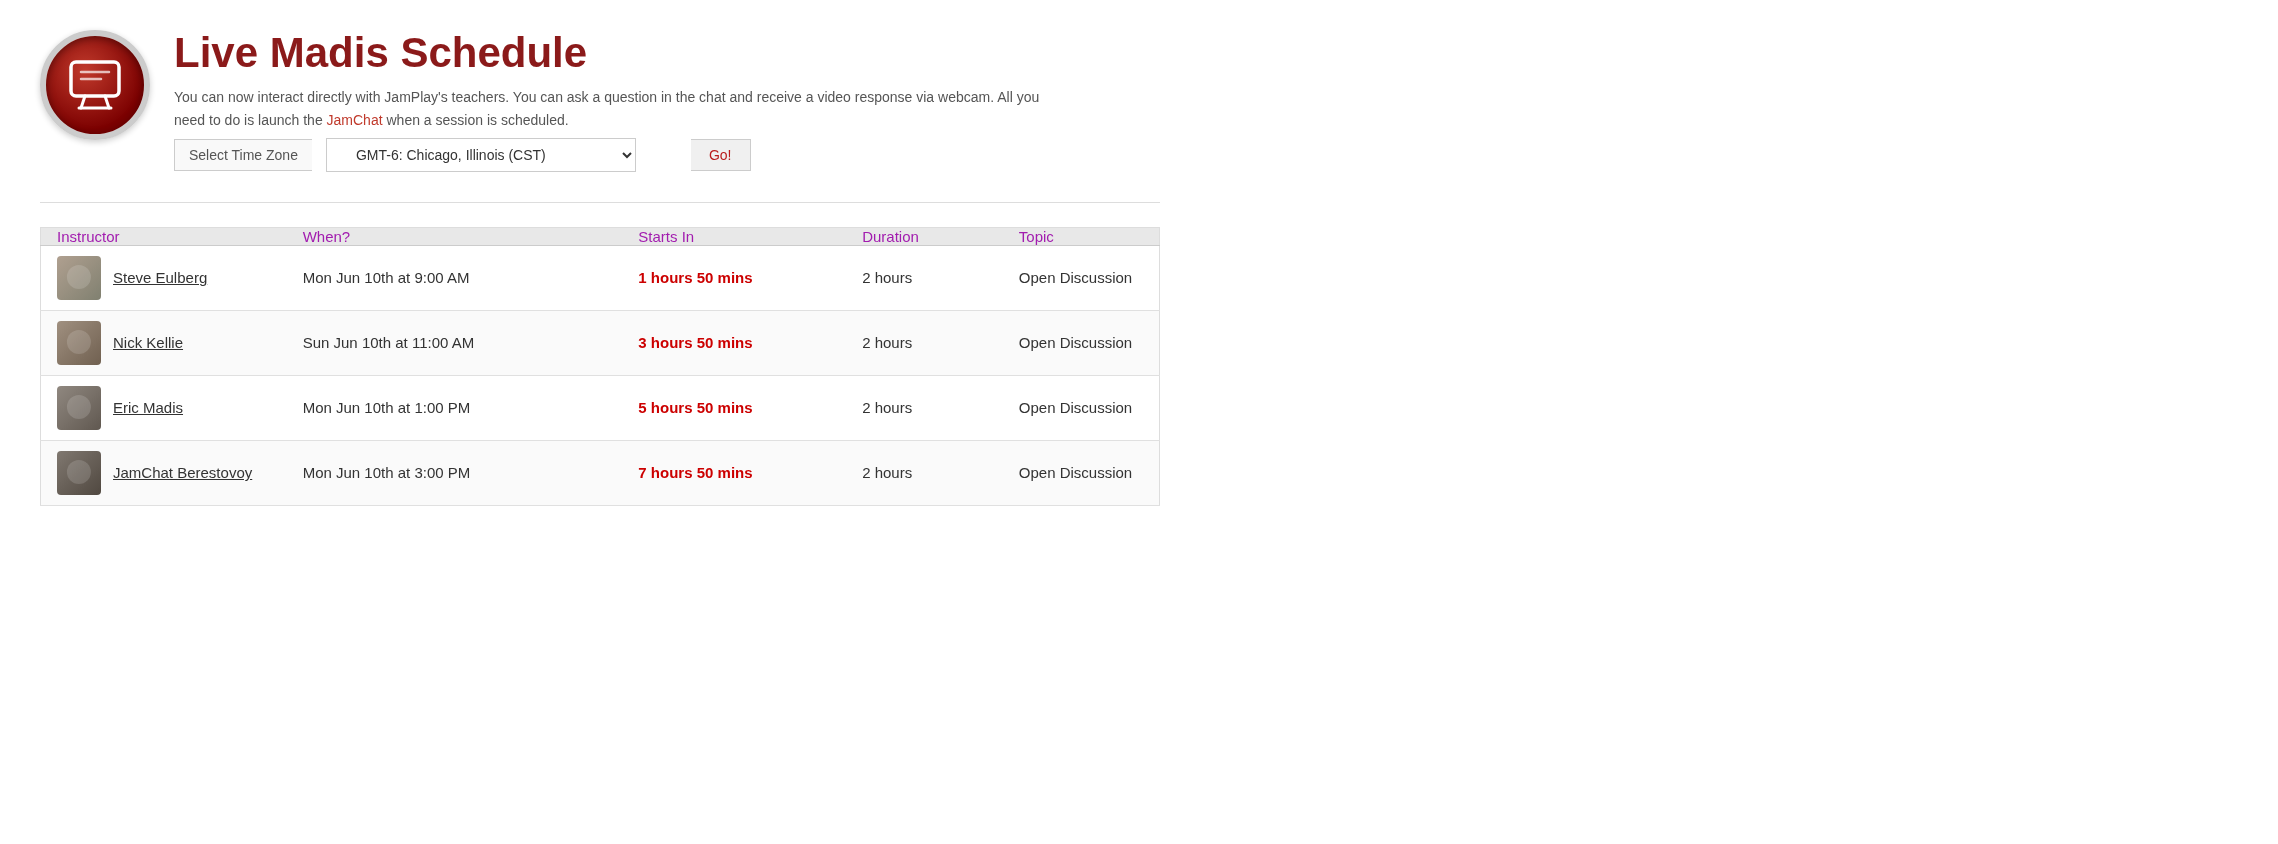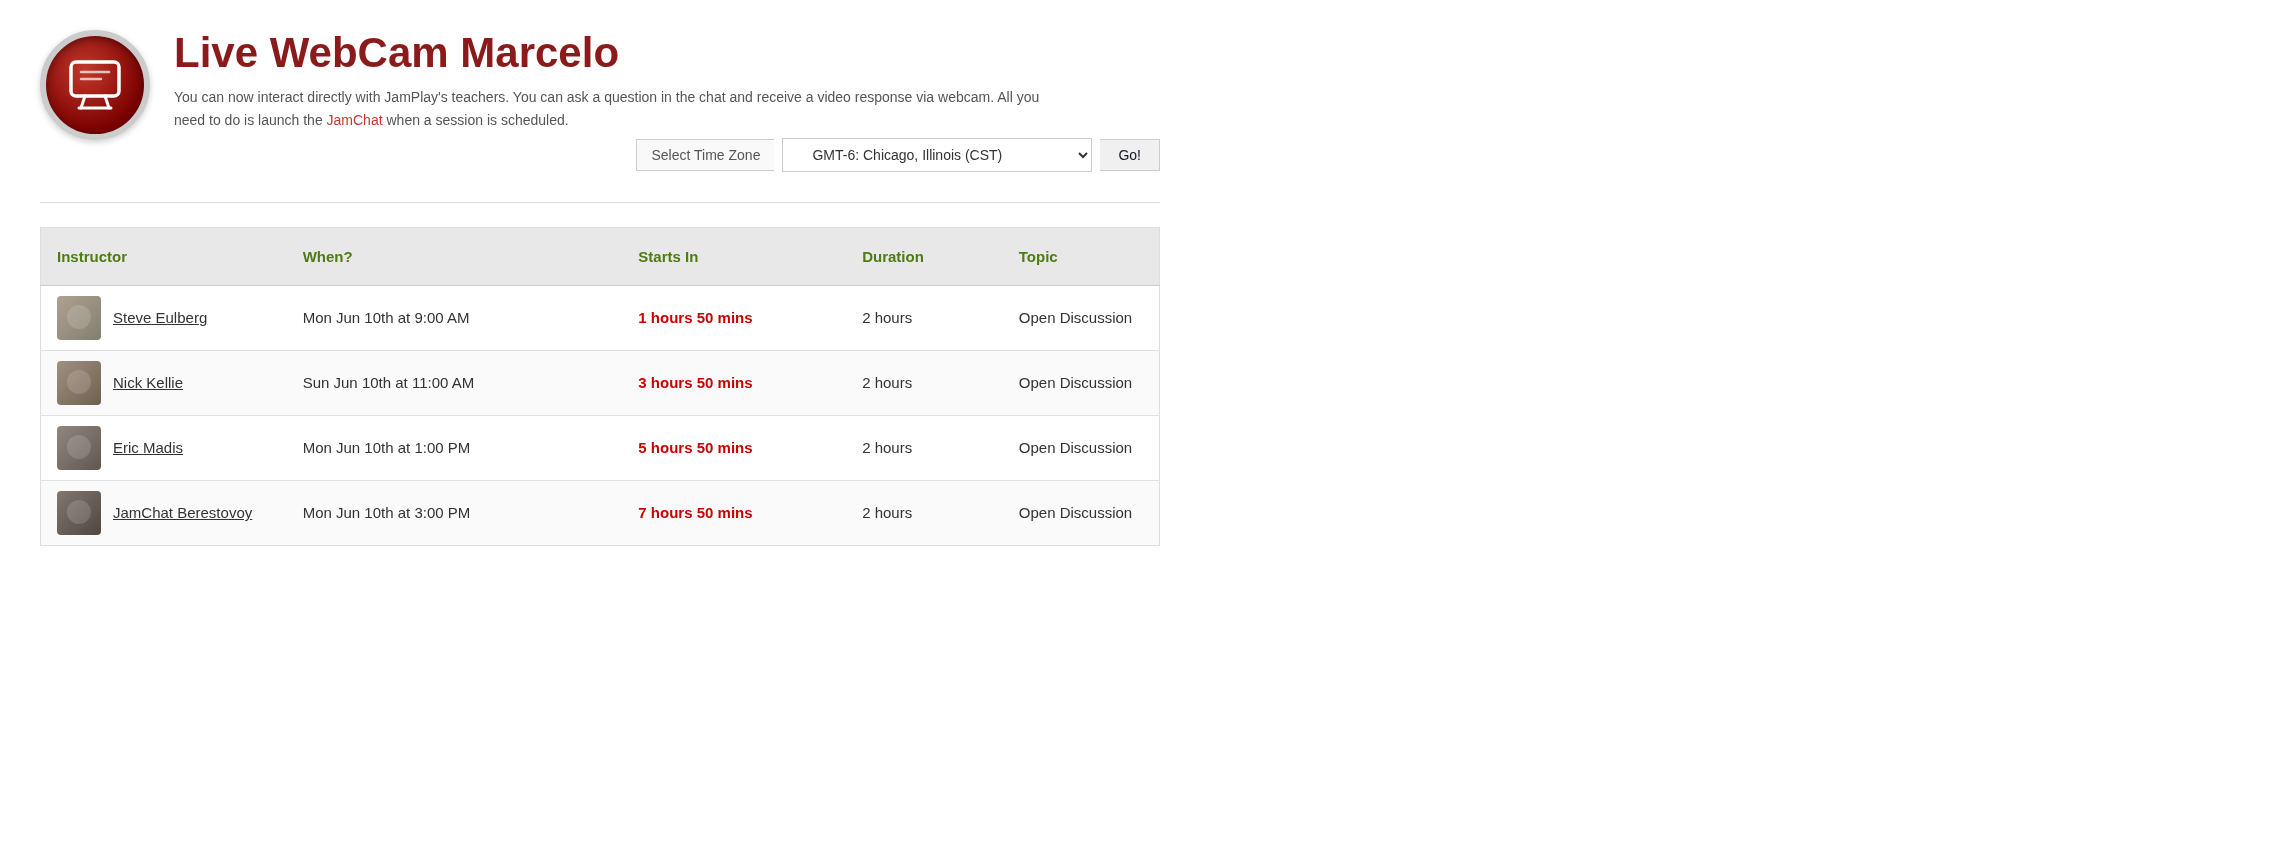--- a/index.html
+++ b/index.html
@@ -57,22 +57,21 @@
     }
 
     .description a {
       color: #c0392b;
       text-decoration: none;
     }
 
     .timezone-row {
       display: flex;
       align-items: center;
-      gap: 8px;
-      justify-content: flex-end;
+      gap: 14px;
     }
 
     .timezone-label {
       border: 1px solid #ccc;
       padding: 7px 14px;
       font-size: 14px;
       color: #555;
       background: #f9f9f9;
       border-right: none;
     }
@@ -86,23 +85,24 @@
       appearance: auto;
       cursor: pointer;
       min-width: 240px;
     }
 
     .go-button {
       border: 1px solid #ccc;
       padding: 7px 18px;
       font-size: 14px;
       background: #f0f0f0;
-      color: #0f172a;
+      color: #b91c1c;
       cursor: pointer;
       border-left: none;
+      margin-left: 41px;
     }
 
     
     .divider {
       border: none;
       border-top: 1px solid #ddd;
       margin: 20px 0 24px 0;
     }
 
     
@@ -111,24 +111,24 @@
       border-collapse: collapse;
       border: 1px solid #ddd;
     }
 
     .schedule-table thead tr {
       background: #e8e8e8;
     }
 
     .schedule-table thead th {
       text-align: left;
-      padding: 20px 16px;
+      padding: 0 16px;
       font-size: 15px;
-      font-weight: bold;
-      color: #4d7c0f;
+      font-weight: normal;
+      color: #a21caf;
       border-bottom: 1px solid #ccc;
     }
 
     .schedule-table tbody tr {
       border-bottom: 1px solid #e0e0e0;
     }
 
     .schedule-table tbody tr:nth-child(even) {
       background: #fafafa;
     }
@@ -216,21 +216,21 @@
         <line x1="20" y1="38" x2="16" y2="50" stroke="white" stroke-width="3" stroke-linecap="round"></line>
         <line x1="40" y1="38" x2="44" y2="50" stroke="white" stroke-width="3" stroke-linecap="round"></line>
         <line x1="14" y1="50" x2="46" y2="50" stroke="white" stroke-width="3" stroke-linecap="round"></line>
 
         <line x1="16" y1="14" x2="44" y2="14" stroke="white" stroke-width="2.5" stroke-linecap="round" opacity="0.7"></line>
         <line x1="16" y1="21" x2="36" y2="21" stroke="white" stroke-width="2.5" stroke-linecap="round" opacity="0.7"></line>
       </svg>
     </div>
 
     <div class="header-content">
-      <h1 class="page-title">Live WebCam Marcelo</h1>
+      <h1 class="page-title">Live Madis Schedule</h1>
       <p class="description">
         <span>You can now interact directly with JamPlay's teachers. You can ask a question in the chat and receive a video response via webcam. All you need to do is launch the </span><a href="#">JamChat</a><span> when a session is scheduled.</span>
       </p>
 
       <div class="timezone-row">
         <span class="timezone-label">Select Time Zone</span>
         <select class="timezone-select" id="tz-select">
         <option value="GMT-12: Baker Island">GMT-12: Baker Island</option><option value="GMT-11: Samoa">GMT-11: Samoa</option><option value="GMT-10: Hawaii (HST)">GMT-10: Hawaii (HST)</option><option value="GMT-9: Alaska (AKST)">GMT-9: Alaska (AKST)</option><option value="GMT-8: Los Angeles, California (PST)">GMT-8: Los Angeles, California (PST)</option><option value="GMT-7: Denver, Colorado (MST)">GMT-7: Denver, Colorado (MST)</option><option value="GMT-6: Chicago, Illinois (CST)" selected="">GMT-6: Chicago, Illinois (CST)</option><option value="GMT-5: New York, New York (EST)">GMT-5: New York, New York (EST)</option><option value="GMT-4: Atlantic Time">GMT-4: Atlantic Time</option><option value="GMT-3: Buenos Aires">GMT-3: Buenos Aires</option><option value="GMT-2: Mid-Atlantic">GMT-2: Mid-Atlantic</option><option value="GMT-1: Azores">GMT-1: Azores</option><option value="GMT+0: London (GMT)">GMT+0: London (GMT)</option><option value="GMT+1: Paris (CET)">GMT+1: Paris (CET)</option><option value="GMT+2: Athens (EET)">GMT+2: Athens (EET)</option></select>
         <button class="go-button">Go!</button>
       </div>

